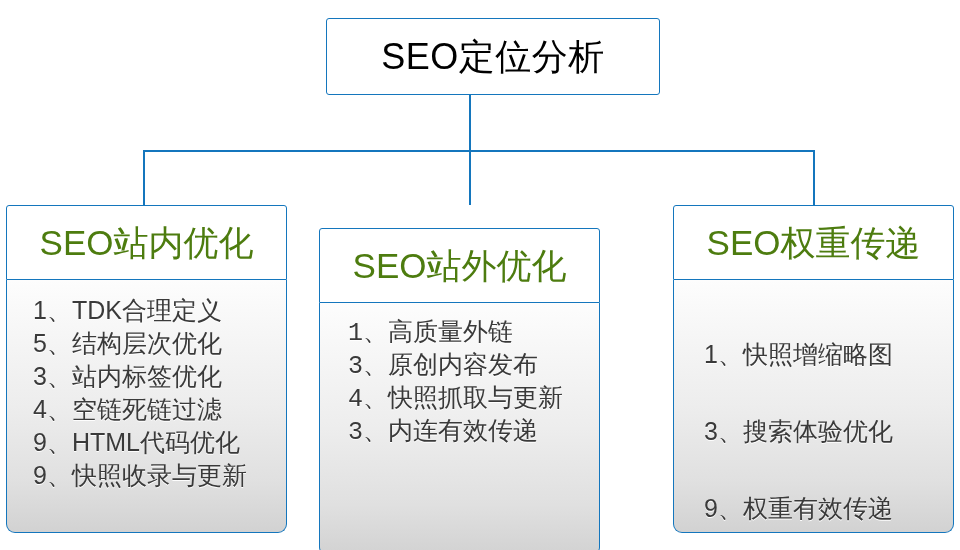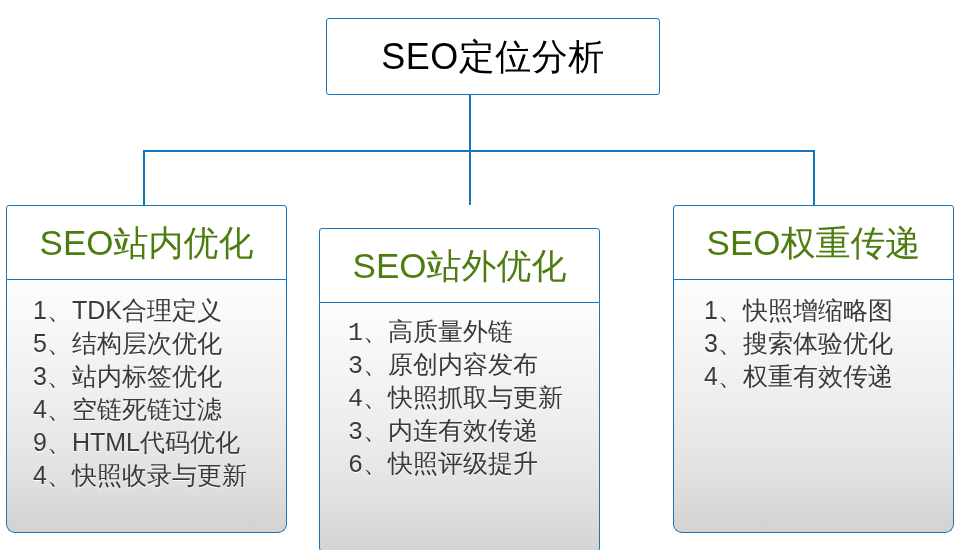--- a/index.html
+++ b/index.html
@@ -66,21 +66,21 @@
   }
   .item-list{list-style:none;margin:0;padding:0;}
   .item{
     font-size:25px;
     color:#3a3a3a;
     line-height:33px;
     padding-left:26px;
     white-space:nowrap;
     text-shadow:0 1px 0 rgba(255,255,255,.95);
   }
-  .card-right .item{padding-left:30px;}
+  .card-right .item{padding-left:30px;margin-top:44px;}
   .card-mid .item{padding-left:28px;font-family:Liberation Mono, monospace;}
 </style>
 </head>
 <body>
 
 <div id="stage">
 
   <div class="root-box">
     <span class="root-label">SEO定位分析</span>
   </div>
@@ -95,46 +95,45 @@
     <div class="card-head">
       <span class="card-head-label">SEO站内优化</span>
     </div>
     <div class="card-body">
       <ul class="item-list">
         <li class="item">1、TDK合理定义</li>
         <li class="item">5、结构层次优化</li>
         <li class="item">3、站内标签优化</li>
         <li class="item">4、空链死链过滤</li>
         <li class="item">9、HTML代码优化</li>
-        <li class="item">4、快照收录与更新</li>
+        <li class="item">9、快照收录与更新</li>
       </ul>
     </div>
   </div>
 
   <div class="card card-mid">
     <div class="card-head">
       <span class="card-head-label">SEO站外优化</span>
     </div>
     <div class="card-body">
       <ul class="item-list">
         <li class="item">1、高质量外链</li>
         <li class="item">3、原创内容发布</li>
         <li class="item">4、快照抓取与更新</li>
         <li class="item">3、内连有效传递</li>
-        <li class="item">6、快照评级提升</li>
       </ul>
     </div>
   </div>
 
   <div class="card card-right">
     <div class="card-head">
       <span class="card-head-label">SEO权重传递</span>
     </div>
     <div class="card-body">
       <ul class="item-list">
         <li class="item">1、快照增缩略图</li>
         <li class="item">3、搜索体验优化</li>
-        <li class="item">4、权重有效传递</li>
+        <li class="item">9、权重有效传递</li>
       </ul>
     </div>
   </div>
 
 </div>
 
 </body></html>

